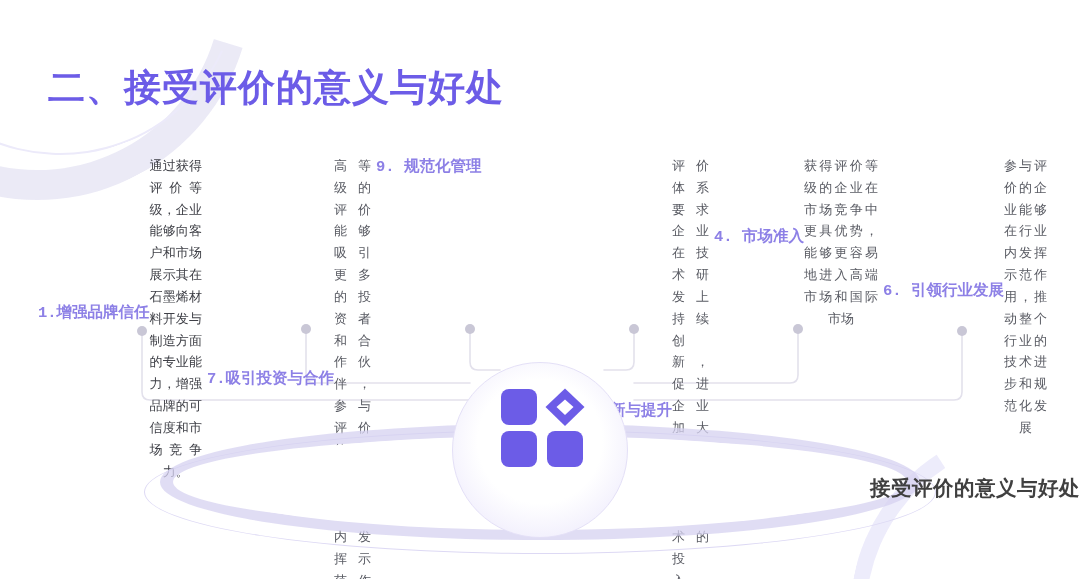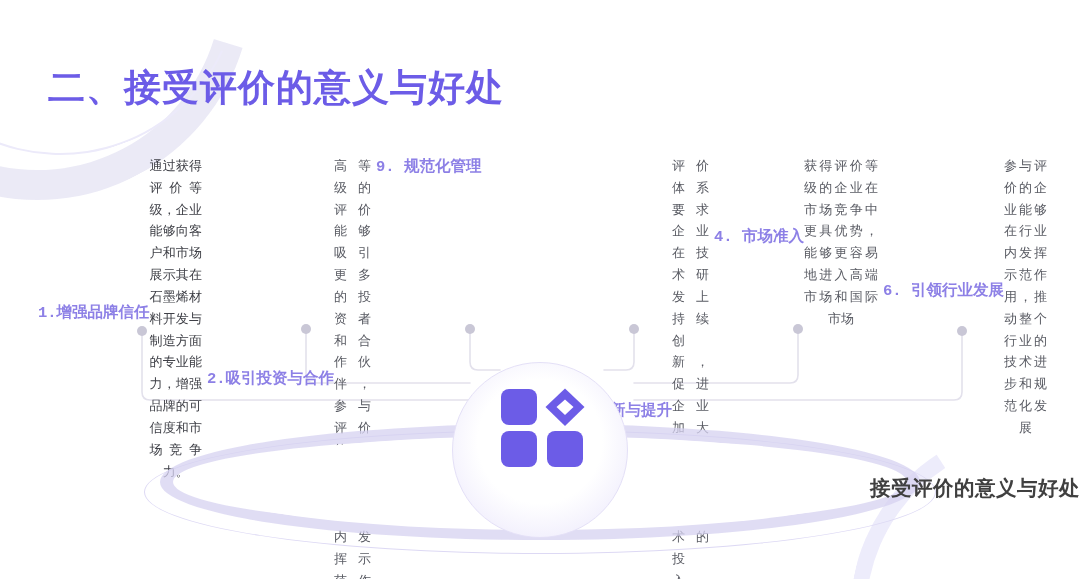--- a/index.html
+++ b/index.html
@@ -186,21 +186,21 @@
   </svg>
 
   <div class="columns">
 
     <div class="col col-1">
       <div class="col-head">1.增强品牌信任</div>
       <div class="col-body">通过获得评价等级，企业能够向客户和市场展示其在石墨烯材料开发与制造方面的专业能力，增强品牌的可信度和市场竞争力。</div>
     </div>
 
     <div class="col col-2">
-      <div class="col-head">2.吸引投资与合作</div>
+      <div class="col-head">7.吸引投资与合作</div>
       <div class="col-body">高等级的评价能够吸引更多的投资者和合作伙伴，参与评价的企业能够在行业内发挥示范作用。</div>
     </div>
 
     <div class="col col-3">
       <div class="col-head">9. 规范化管理</div>
     </div>
 
     <div class="col col-4">
       <div class="col-head">9.技术创新与提升</div>
       <div class="col-body">评价体系要求企业在技术研发上持续创新，促进企业加大对新材料、新技术的投入，吸引投资与合作。</div>

